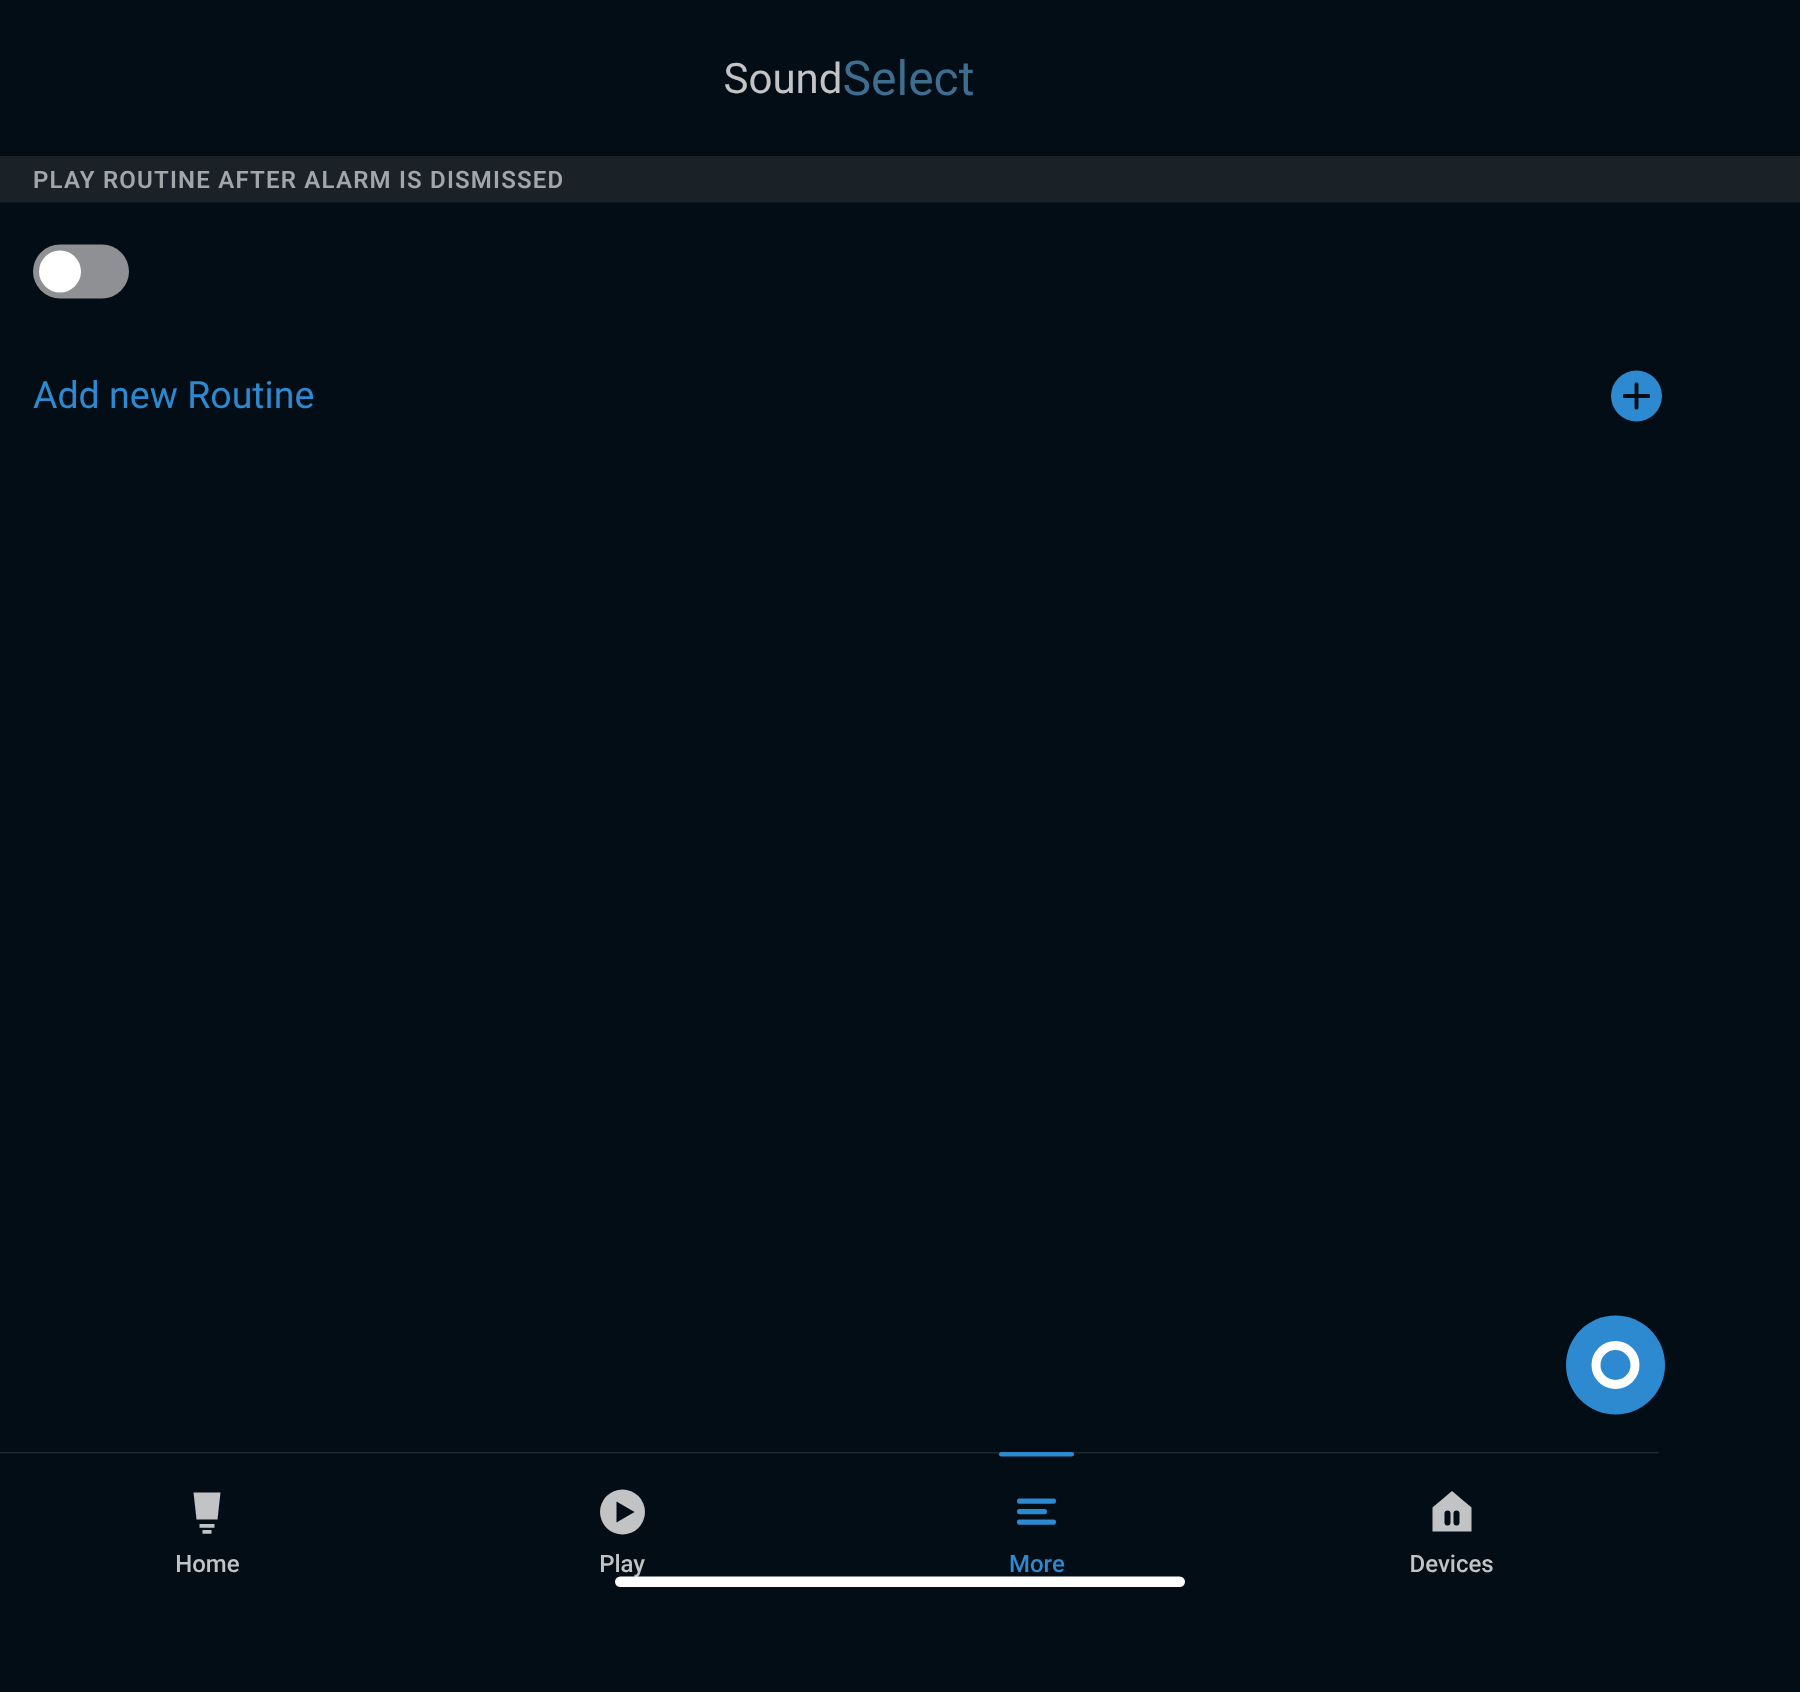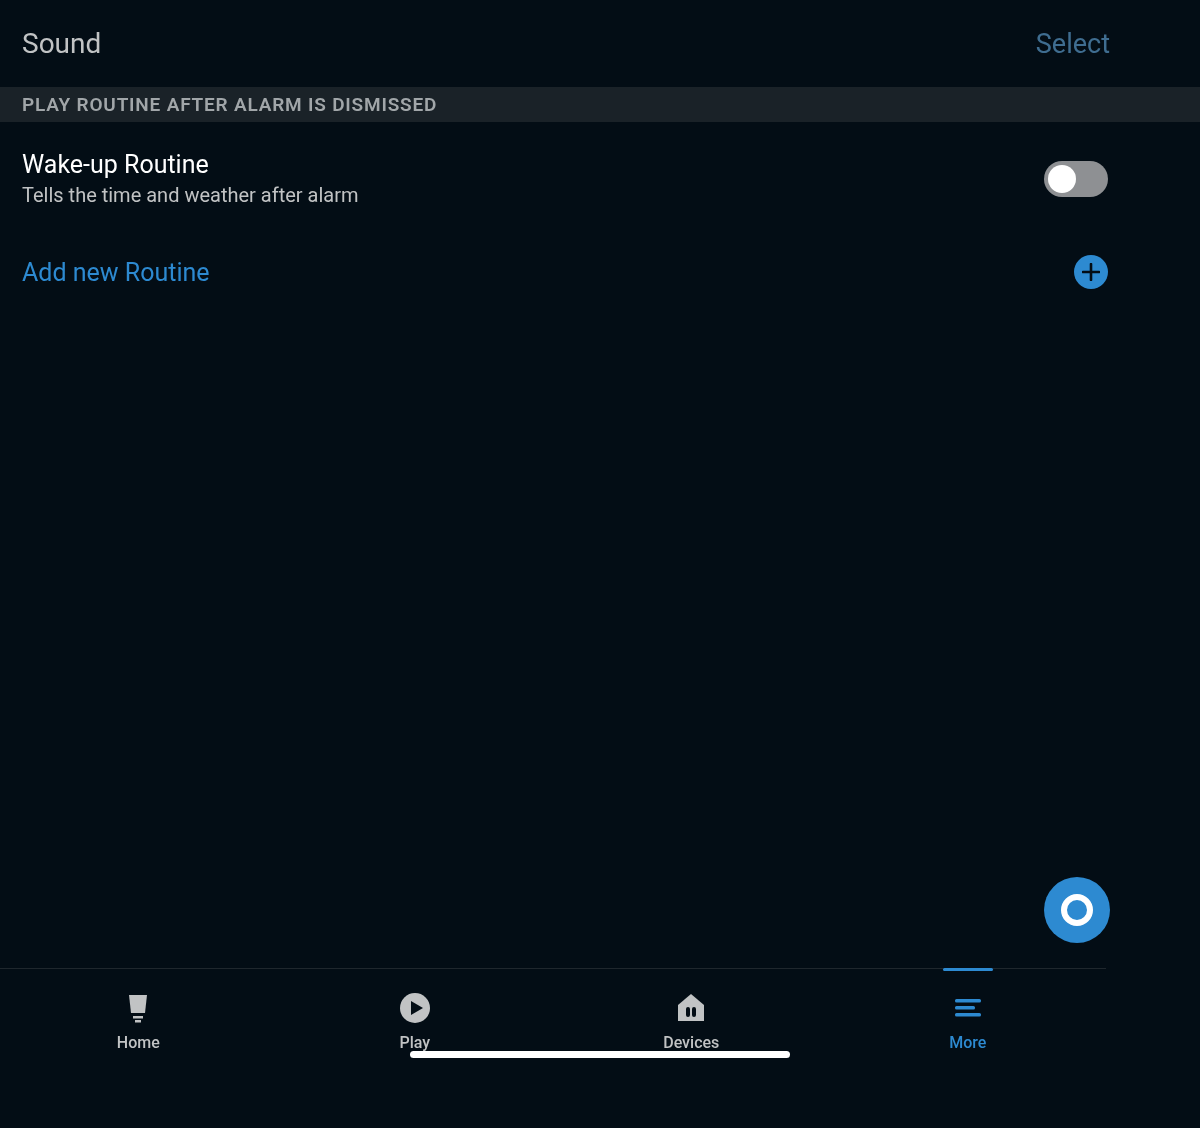--- a/index.html
+++ b/index.html
@@ -7,40 +7,40 @@
     width: 1200px;
     height: 1128px;
     background: #030d15;
     font-family: -apple-system, BlinkMacSystemFont, "Segoe UI", Roboto, Helvetica, Arial, sans-serif;
     color: #fff;
     overflow: hidden;
     position: relative;
   }
   .header {
     display: flex;
-    justify-content: space-between;
+    justify-content: center;
     align-items: center;
     padding: 22px 90px 22px 22px;
-    height: 87px;
+    height: 104px;
   }
   .header-title {
     font-size: 28px;
     font-weight: 400;
     color: #c1c3c4;
   }
   .header-action {
-    font-size: 27px;
+    font-size: 32px;
     font-weight: 400;
     color: #3f6d90;
     cursor: pointer;
   }
   .section-header {
     background: #1a2228;
     padding: 6px 22px;
-    font-size: 19px;
+    font-size: 16px;
     font-weight: 600;
     letter-spacing: 0.8px;
     color: #a1a6a9;
     text-transform: uppercase;
   }
   .routine-row {
     display: flex;
     align-items: center;
     justify-content: space-between;
     padding: 28px 92px 28px 22px;
@@ -166,24 +166,20 @@
 <body>
 
 <div class="header">
   <div class="header-title">Sound</div>
   <div class="header-action">Select</div>
 </div>
 
 <div class="section-header">PLAY ROUTINE AFTER ALARM IS DISMISSED</div>
 
 <div class="routine-row">
-  <div class="routine-text">
-    <div class="routine-title">Wake-up Routine</div>
-    <div class="routine-sub">Tells the time and weather after alarm</div>
-  </div>
   <div class="toggle">
     <div class="toggle-knob"></div>
   </div>
 </div>
 
 <div class="add-row">
   <div class="add-label">Add new Routine</div>
   <div class="plus-badge">
     <svg width="18" height="18" viewBox="0 0 18 18">
       <path d="M9 1 V17 M1 9 H17" stroke="#030d15" stroke-width="2.6" stroke-linecap="round"></path>
@@ -210,35 +206,35 @@
   </div>
   <div class="tab">
     <div class="tab-icon">
       <svg width="34" height="34" viewBox="0 0 34 34">
         <circle cx="17" cy="17" r="15" fill="#c1c3c4"></circle>
         <path d="M13 10 L25 17 L13 24 Z" fill="#030d15"></path>
       </svg>
     </div>
     <div class="tab-label">Play</div>
   </div>
+  <div class="tab active">
+    <div class="tab-icon">
+      <svg width="34" height="34" viewBox="0 0 34 34">
+        <rect x="4" y="8" width="26" height="3.5" rx="1.5" fill="#2d8ad1"></rect>
+        <rect x="4" y="15" width="20" height="3.5" rx="1.5" fill="#2d8ad1"></rect>
+        <rect x="4" y="22" width="26" height="3.5" rx="1.5" fill="#2d8ad1"></rect>
+      </svg>
+    </div>
+    <div class="tab-label">More</div>
+  </div>
   <div class="tab">
     <div class="tab-icon">
       <svg width="34" height="34" viewBox="0 0 34 34">
         <path d="M17 3 L30 14 V30 H4 V14 Z" fill="#c1c3c4"></path>
         <rect x="12" y="16" width="4" height="10" rx="2" fill="#030d15"></rect>
         <rect x="18" y="16" width="4" height="10" rx="2" fill="#030d15"></rect>
       </svg>
     </div>
     <div class="tab-label">Devices</div>
   </div>
-  <div class="tab active">
-    <div class="tab-icon">
-      <svg width="34" height="34" viewBox="0 0 34 34">
-        <rect x="4" y="8" width="26" height="3.5" rx="1.5" fill="#2d8ad1"></rect>
-        <rect x="4" y="15" width="20" height="3.5" rx="1.5" fill="#2d8ad1"></rect>
-        <rect x="4" y="22" width="26" height="3.5" rx="1.5" fill="#2d8ad1"></rect>
-      </svg>
-    </div>
-    <div class="tab-label">More</div>
-  </div>
 </div>
 
 <div class="home-indicator"></div>
 
 </body></html>

